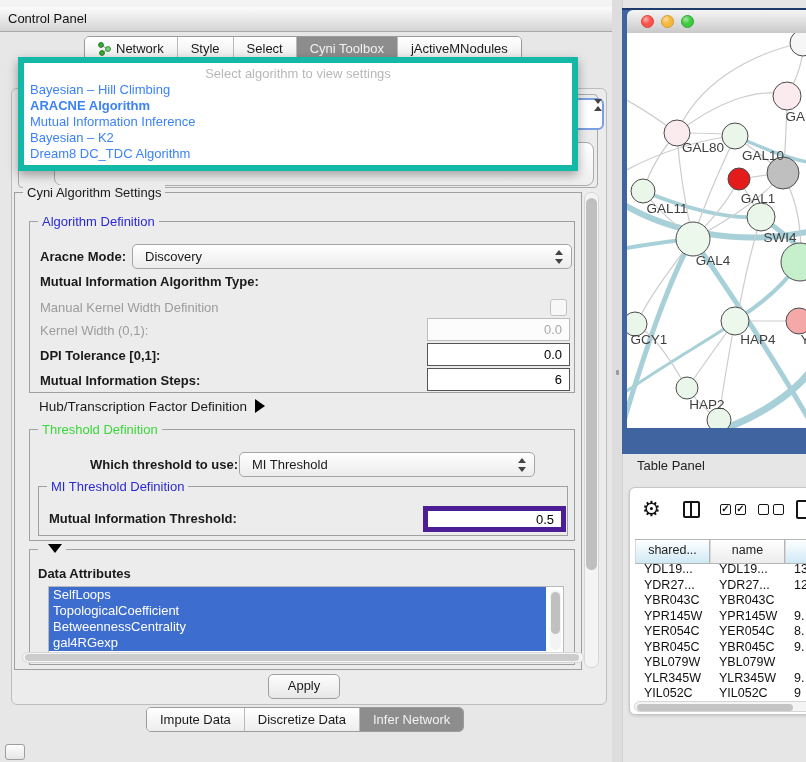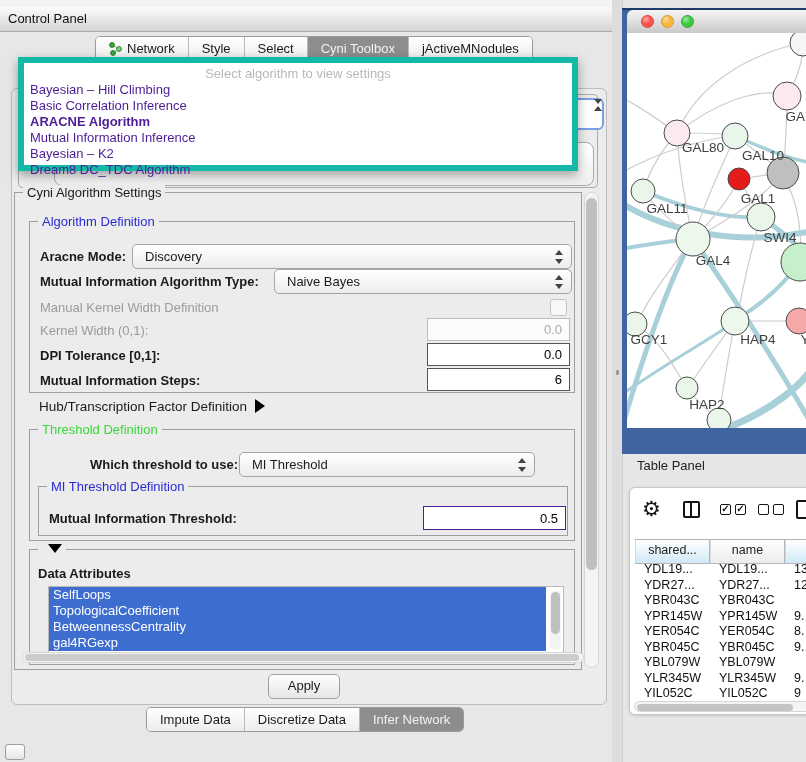--- a/index.html
+++ b/index.html
@@ -11,63 +11,63 @@
   #left-panel{left:0;top:0;width:612px;height:762px;background:#e7e7e7;border-right:1px solid #c2c2c2;}
   #top-strip{left:0;top:0;width:612px;height:7px;background:#f4f4f4;}
   #cp-titlebar{left:0;top:7px;width:612px;height:24px;background:linear-gradient(#fbfbfb,#d5d5d5);
     border-bottom:1px solid #a9a9a9;}
   #cp-title{left:8px;top:0;line-height:24px;color:#111;}
   #float-icon{left:756px;top:7px;width:9px;height:9px;border:1.6px solid #222;background:transparent;}
   #close-icon{left:773px;top:4px;font-size:13px;font-weight:bold;color:#111;line-height:16px;}
 
   
   #tabbar{left:84px;top:36px;height:23px;display:flex;border:1px solid #9b9b9b;border-radius:5px;
-    overflow:hidden;background:#fff;box-shadow:0 1px 1px rgba(0,0,0,.12);margin-left:11px;}
+    overflow:hidden;background:#fff;box-shadow:0 1px 1px rgba(0,0,0,.12);}
   .tab{display:flex;align-items:center;gap:5px;padding:0 13px;line-height:21px;
     background:linear-gradient(#ffffff,#ededed);border-left:1px solid #b9b9b9;cursor:default;color:#1a1a1a;}
   .tab:first-child{border-left:none;}
   .tab.sel{background:#8d8d8d;color:#f2f2f2;}
   .tabicon svg{display:block;}
 
   
   #content-card{left:11px;top:88px;width:594px;height:615px;background:#ececec;
     border:1px solid #bdbdbd;border-radius:6px;z-index:1;}
   
   #obscured-group{left:18px;top:94px;width:578px;height:92px;border:1px solid #ababab;border-radius:4px;z-index:2;}
   #obscured-combo-a{left:60px;top:98px;width:540px;height:28px;background:#fff;border:2px solid #7b9fe3;
     border-radius:6px;z-index:2;}
   #obscured-combo-b{left:54px;top:142px;width:538px;height:42px;background:linear-gradient(#ffffff,#efefef);
     border:1px solid #ababab;border-radius:8px;z-index:2;}
 
   
   #algo-popup{left:18px;top:57px;width:560px;height:114px;background:#fff;border:6px solid #14b8a6;
     box-shadow:0 4px 10px rgba(0,0,0,.35);z-index:10;padding-top:3px;box-sizing:border-box;}
   #algo-hint{text-align:center;color:#b8b8b8;line-height:16px;}
-  .algo-item{padding-left:6px;line-height:16px;color:#4c1d95;white-space:nowrap;}
+  .algo-item{padding-left:6px;line-height:16px;color:#3b82f6;white-space:nowrap;}
   .algo-item.bold{font-weight:bold;}
 
   
   .group{position:absolute;border:1px solid #9f9f9f;border-radius:0;}
   .group-label{position:absolute;top:-8px;left:8px;background:#ececec;padding:0 4px;line-height:15px;white-space:nowrap;}
   #settings-group{left:14px;top:192px;width:566px;height:476px;z-index:3;}
 
   .lbl{position:absolute;white-space:nowrap;}
   .b{font-weight:bold;}
   .dis{color:#9b9b9b;font-weight:normal;}
 
   .combo{position:absolute;height:25px;background:linear-gradient(#ffffff,#ececec);border:1px solid #a5a5a5;
     border-radius:5px;box-sizing:border-box;display:flex;align-items:center;padding-left:12px;}
   .combo .spin{position:absolute;right:8px;top:4px;width:8px;height:16px;}
   .spin:before,.spin:after{content:"";position:absolute;left:0;border-left:4px solid transparent;border-right:4px solid transparent;}
   .spin:before{top:1px;border-bottom:5px solid #444;}
   .spin:after{bottom:1px;border-top:5px solid #444;}
 
   .field{position:absolute;height:23px;background:#fff;border:1.5px solid #555;box-sizing:border-box;
     text-align:right;padding:8px 7px;font:13px "Liberation Sans",sans-serif;color:#000;}
-  .field.soft{border:1px solid #4c1d95;}
+  .field.soft{border:5px solid #4c1d95;}
   .field.off{border:1px solid #bdbdbd;color:#a8a8a8;background:#fcfcfc;}
   .checkbox{position:absolute;width:15px;height:15px;border:1px solid #c3c3c3;border-radius:3px;background:#f7f7f7;}
 
   .tri-right{display:inline-block;width:0;height:0;border-top:7px solid transparent;border-bottom:7px solid transparent;
     border-left:10px solid #000;vertical-align:-2px;margin-left:8px;}
   .tri-down{display:inline-block;width:0;height:0;border-left:7px solid transparent;border-right:7px solid transparent;
     border-top:9px solid #000;vertical-align:1px;margin-left:6px;}
 
   #attr-list{position:absolute;left:18px;top:36px;width:514px;height:66px;background:#fff;border:1px solid #b9b9b9;overflow:hidden;}
   .attr-item{height:16px;line-height:16px;color:#fff;background:var(--sel-blue);padding-left:4px;margin-right:17px;white-space:nowrap;}
@@ -177,24 +177,20 @@
       <div class="group" style="left:14px;top:28px;width:544px;height:170px;">
         <span class="group-label" style="color:var(--blue-title)">Algorithm Definition</span>
 
         <span class="lbl b" style="left:10px;top:27px">Aracne Mode:</span>
         <div class="combo" style="left:102px;top:22px;width:440px;">
           <span>Discovery</span>
           <span class="spin"></span>
         </div>
 
         <span class="lbl b" style="left:10px;top:52px">Mutual Information Algorithm Type:</span>
-        <div class="combo" style="left:244px;top:47px;width:298px;">
-          <span>Naive Bayes</span>
-          <span class="spin"></span>
-        </div>
 
         <span class="lbl dis" style="left:10px;top:78px">Manual Kernel Width Definition</span>
         <div class="checkbox" style="left:520px;top:77px"></div>
 
         <span class="lbl dis" style="left:10px;top:101px">Kernel Width (0,1):</span>
         <input class="field off" style="left: 397px; top: 96px; width: 143px;" readonly="" value="0.0">
 
         <span class="lbl b" style="left:10px;top:126px">DPI Tolerance [0,1]:</span>
         <input class="field" style="left: 397px; top: 121px; width: 143px;" value="0.0">
 
@@ -253,21 +249,20 @@
           <span>Discretize Data</span>
         </div>
         <div class="tab sel">
           <span>Infer Network</span>
         </div>
       </div>
 
     <div id="algo-popup" class="abs">
       <div id="algo-hint">Select algorithm to view settings</div>
     <div class="algo-item">Bayesian – Hill Climbing</div>
-        <div class="algo-item">Basic Correlation Inference</div>
         <div class="algo-item bold">ARACNE Algorithm</div>
         <div class="algo-item">Mutual Information Inference</div>
         <div class="algo-item">Bayesian – K2</div>
         <div class="algo-item">Dream8 DC_TDC Algorithm</div>
       </div>
 
     <div id="mini-btn" class="abs"></div>
   </div>
 
   <div id="right-region" class="abs">

